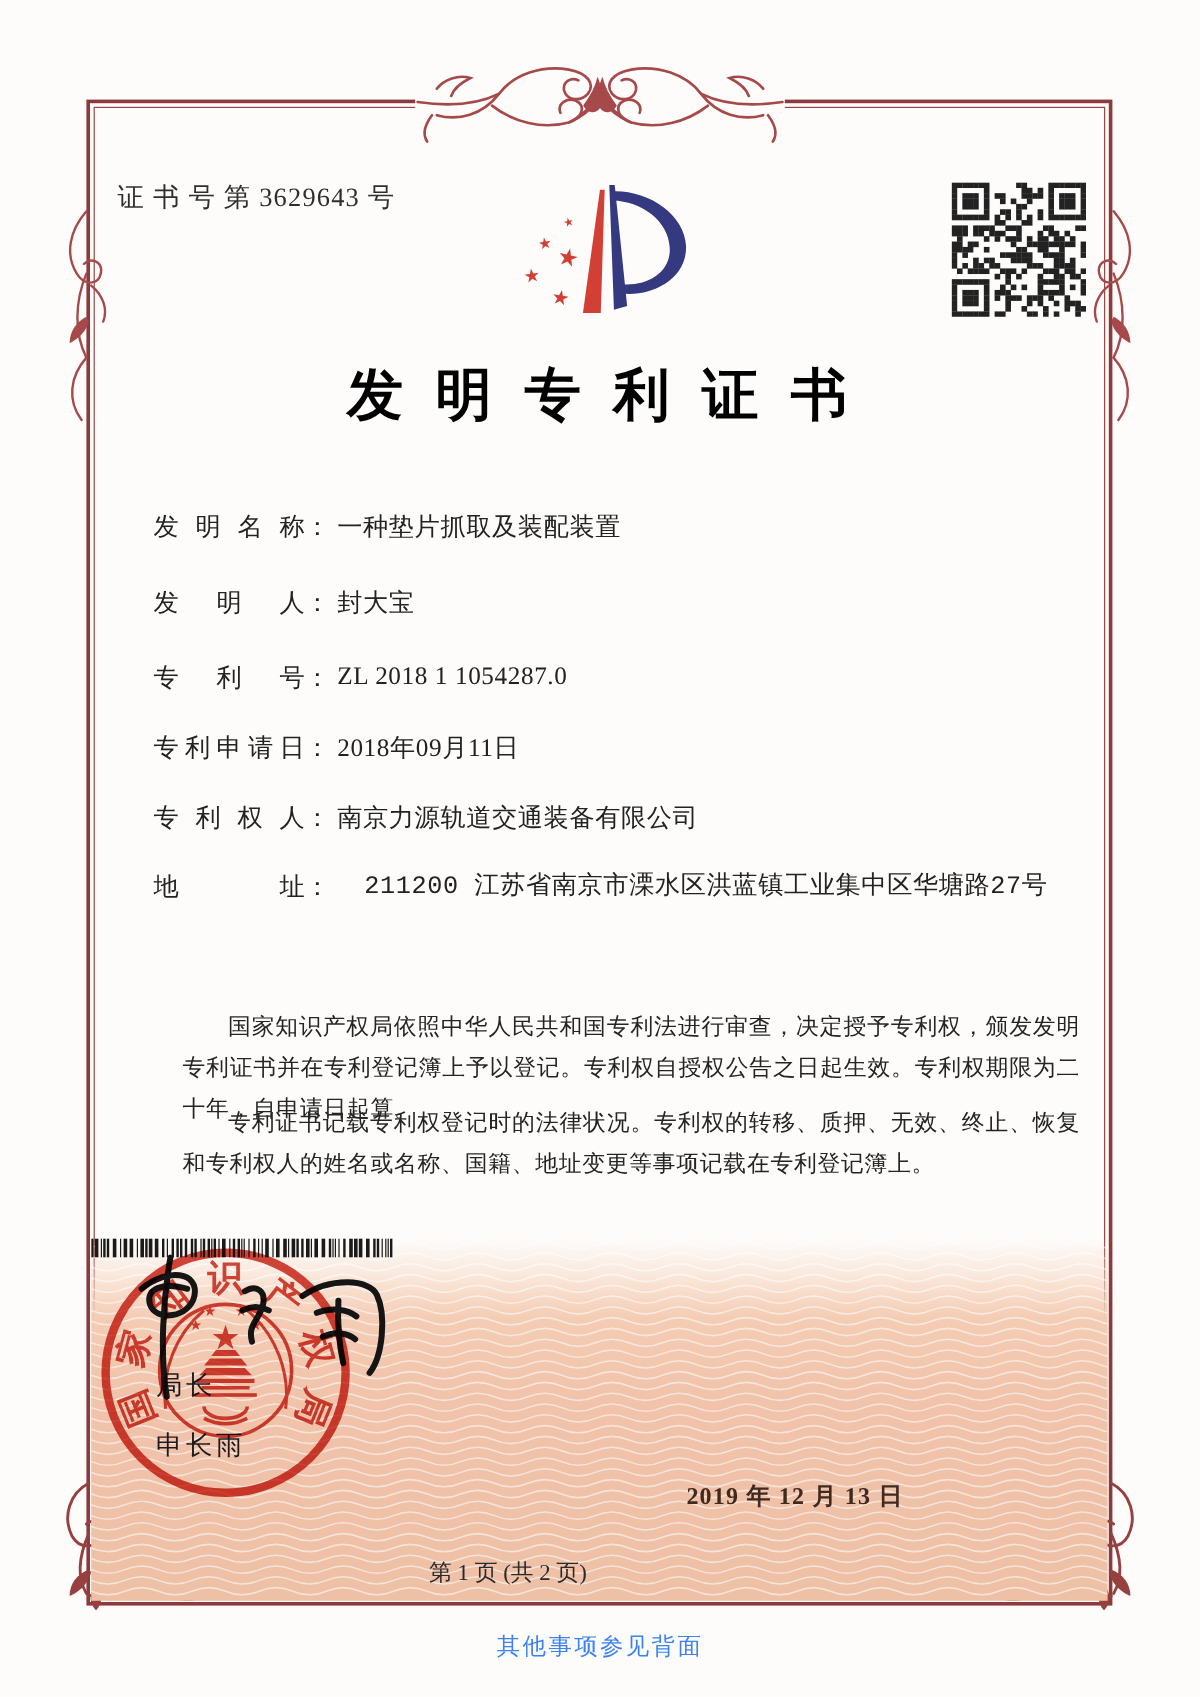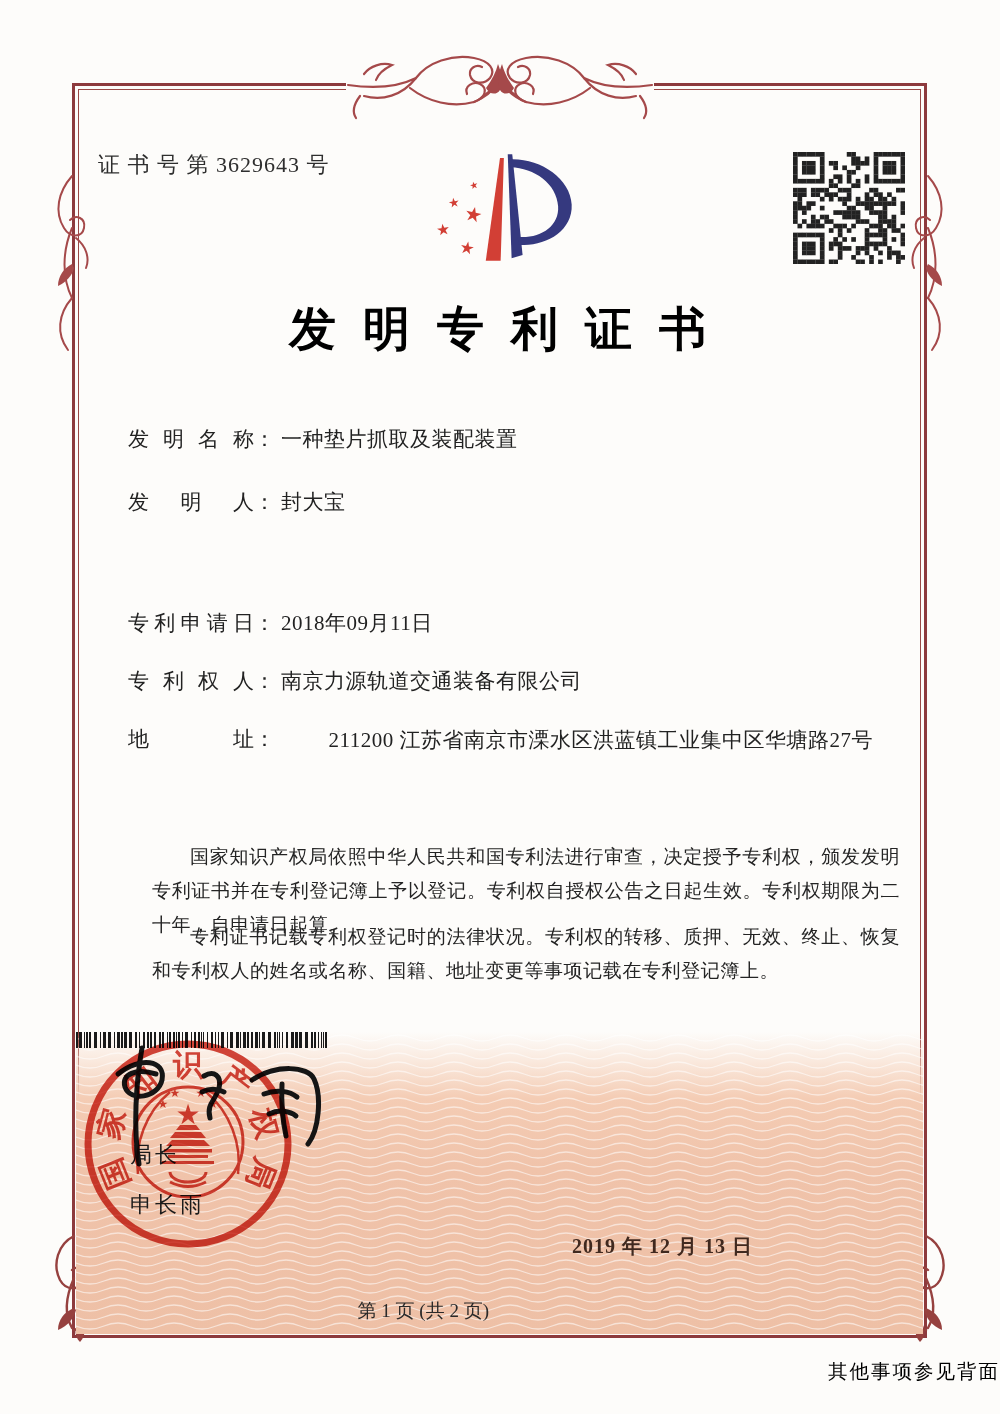--- a/index.html
+++ b/index.html
@@ -15,40 +15,40 @@
   .cert-no{position:absolute;left:98px;top:150px;font-size:22px;letter-spacing:1px;color:#2e2e2e;}
   .logo{position:absolute;left:405px;top:140px;}
   .qr{position:absolute;left:793px;top:152px;}
   .title{position:absolute;left:0;top:298px;width:100%;text-align:center;
     font-size:47px;font-weight:bold;letter-spacing:27px;padding-left:22px;box-sizing:border-box;color:#000000;}
   
   .frow{position:absolute;left:128px;font-size:21px;color:#222;white-space:nowrap;}
   .flabel{display:inline-block;width:126px;text-align:justify;text-align-last:justify;vertical-align:top;}
   .colon{vertical-align:top;}
   .fvalue{display:inline-block;vertical-align:top;margin-left:6px;letter-spacing:0.5px;text-align:right;}
-  .fvalue.wrap{white-space:normal;width:592px;line-height:1.45;}
+  .fvalue.wrap{white-space:normal;width:592px;line-height:1.45;font-family:Liberation Mono, monospace;}
   .grant2{position:absolute;left:508px;top:0;}
   
   .para{position:absolute;left:128px;width:748px;font-size:19px;line-height:1.78;
     text-indent:2em;letter-spacing:0.6px;text-align:justify;color:#242424;margin-left:24px;}
   
   .band{position:absolute;left:76px;right:77px;top:1032px;height:302px;
     background:linear-gradient(180deg, rgba(247,216,196,0) 0%, rgba(247,216,196,0.55) 10%,
       #f4ccb4 22%, #f0c3aa 45%, #eec0a6 100%);}
   .band svg{position:absolute;left:0;top:0;}
   .barcode{position:absolute;left:54px;top:52px;}
   .sig-title{position:absolute;left:54px;top:108px;font-size:22px;letter-spacing:3px;color:#1b1b1b;}
   .sig-name{position:absolute;left:54px;top:158px;font-size:22px;letter-spacing:3px;color:#1b1b1b;}
   .signature{position:absolute;left:180px;top:62px;}
   .seal{position:absolute;left:496px;top:20px;opacity:0.93;mix-blend-mode:multiply;}
   .seal-date{position:absolute;left:496px;top:201px;width:224px;text-align:left;
     font-size:20px;letter-spacing:1px;color:#40291f;font-weight:bold;}
   .page-indicator{position:absolute;left:0;top:266px;width:82%;text-align:center;font-size:19px;color:#2a2a2a;}
-  .back-note{position:absolute;left:0;top:1358px;width:100%;text-align:right;
-    font-size:19.5px;letter-spacing:2px;color:#000000;}
+  .back-note{position:absolute;left:0;top:1358px;width:100%;text-align:center;
+    font-size:19.5px;letter-spacing:2px;color:#3b82f6;}
   
   .orn{position:absolute;pointer-events:none;}
 </style>
 </head>
 <body>
 
 <div class="page">
 
   <div class="frame-outer"></div>
   <div class="frame-inner"></div>
@@ -437,20 +437,23 @@
     </svg>
 
   <div class="title">发明专利证书</div>
 
   <div class="frow" style="top:425px">
     <span class="flabel">发明名称</span><span class="colon">：</span><span class="fvalue">一种垫片抓取及装配装置</span>
   </div>
   <div class="frow" style="top:488px">
     <span class="flabel">发明人</span><span class="colon">：</span><span class="fvalue">封大宝</span>
   </div>
+  <div class="frow" style="top:551px">
+    <span class="flabel">专利号</span><span class="colon">：</span><span class="fvalue">ZL 2018 1 1054287.0</span>
+  </div>
   <div class="frow" style="top:609px">
     <span class="flabel">专利申请日</span><span class="colon">：</span><span class="fvalue">2018年09月11日</span>
   </div>
   <div class="frow" style="top:667px">
     <span class="flabel">专利权人</span><span class="colon">：</span><span class="fvalue">南京力源轨道交通装备有限公司</span>
   </div>
   <div class="frow" style="top:725px">
     <span class="flabel">地址</span><span class="colon">：</span><span class="fvalue wrap">211200 江苏省南京市溧水区洪蓝镇工业集中区华塘路27号</span>
   </div>
 

